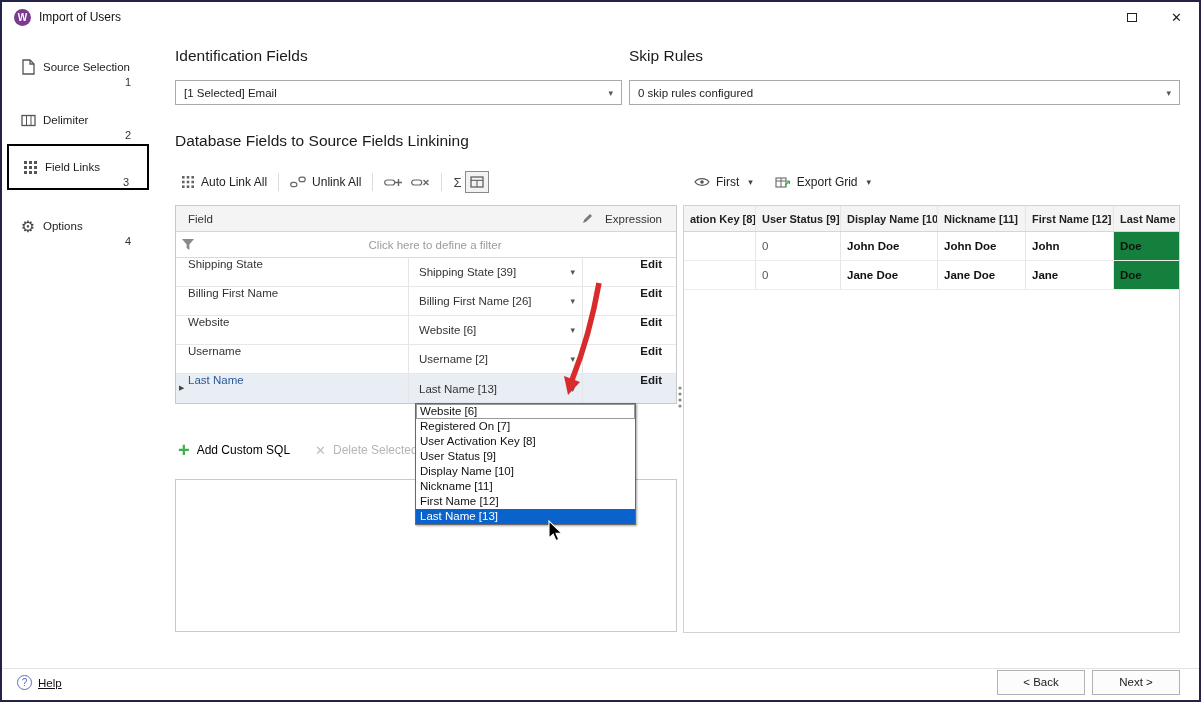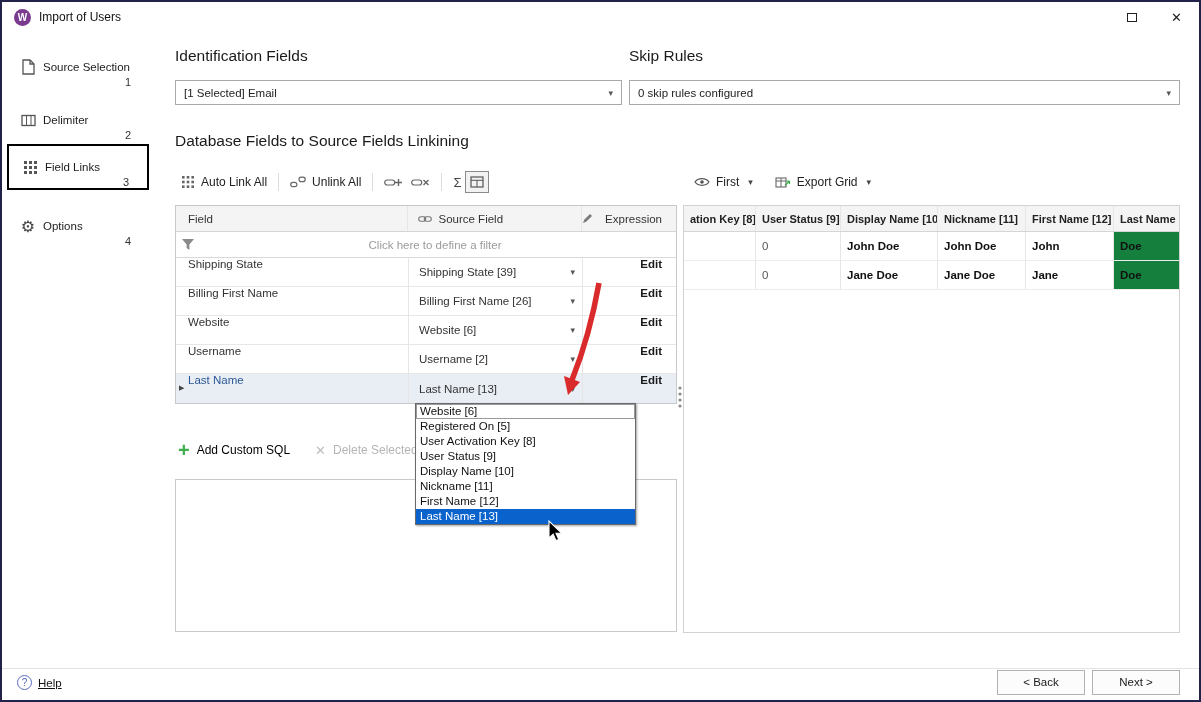--- a/index.html
+++ b/index.html
@@ -209,27 +209,20 @@
           <rect x="1" y="1" width="12" height="10" fill="none" stroke="#555" stroke-width="1.2"></rect>
           <line x1="1" y1="4.3" x2="13" y2="4.3" stroke="#555"></line>
           <line x1="7" y1="4.3" x2="7" y2="11" stroke="#555"></line>
         </svg>
     </span>
   </div>
 
   <div class="left-grid">
     <div class="lg-header">
       <div class="lgc-field">Field</div>
-      <div class="lgc-source">
-        <svg width="14" height="10" viewBox="0 0 14 10">
-            <rect x="0.7" y="2.8" width="7" height="4.4" rx="2.2" fill="none" stroke="#777" stroke-width="1.1"></rect>
-            <rect x="6.3" y="2.8" width="7" height="4.4" rx="2.2" fill="none" stroke="#777" stroke-width="1.1"></rect>
-          </svg>
-        <span>Source Field</span>
-      </div>
       <div class="lgc-expr">
         <svg width="11" height="11" viewBox="0 0 11 11">
             <path d="M1 10l1.2-3.2L8 1l2 2-5.8 5.8z" fill="#7a7a7a"></path>
           </svg>
         <span>Expression</span>
       </div>
     </div>
     <div class="lg-filter">
       <span class="funnel">
         <svg width="12" height="11" viewBox="0 0 12 11">
@@ -296,21 +289,21 @@
     <span class="plus-glyph">+</span>
     <span>Add Custom SQL</span>
     <span class="del-glyph">✕</span>
     <span class="del-label">Delete Selected C</span>
   </div>
 
   <div class="sql-panel"></div>
 
   <div class="dropdown-popup">
     <div class="dd-item focused">Website [6]</div>
-    <div class="dd-item">Registered On [5]</div>
+    <div class="dd-item">Registered On [7]</div>
     <div class="dd-item">User Activation Key [8]</div>
     <div class="dd-item">User Status [9]</div>
     <div class="dd-item">Display Name [10]</div>
     <div class="dd-item">Nickname [11]</div>
     <div class="dd-item">First Name [12]</div>
     <div class="dd-item selected">Last Name [13]</div>
   </div>
 
   <div class="toolbar" style="left:688px;top:166px">
     <div class="tb-item">

